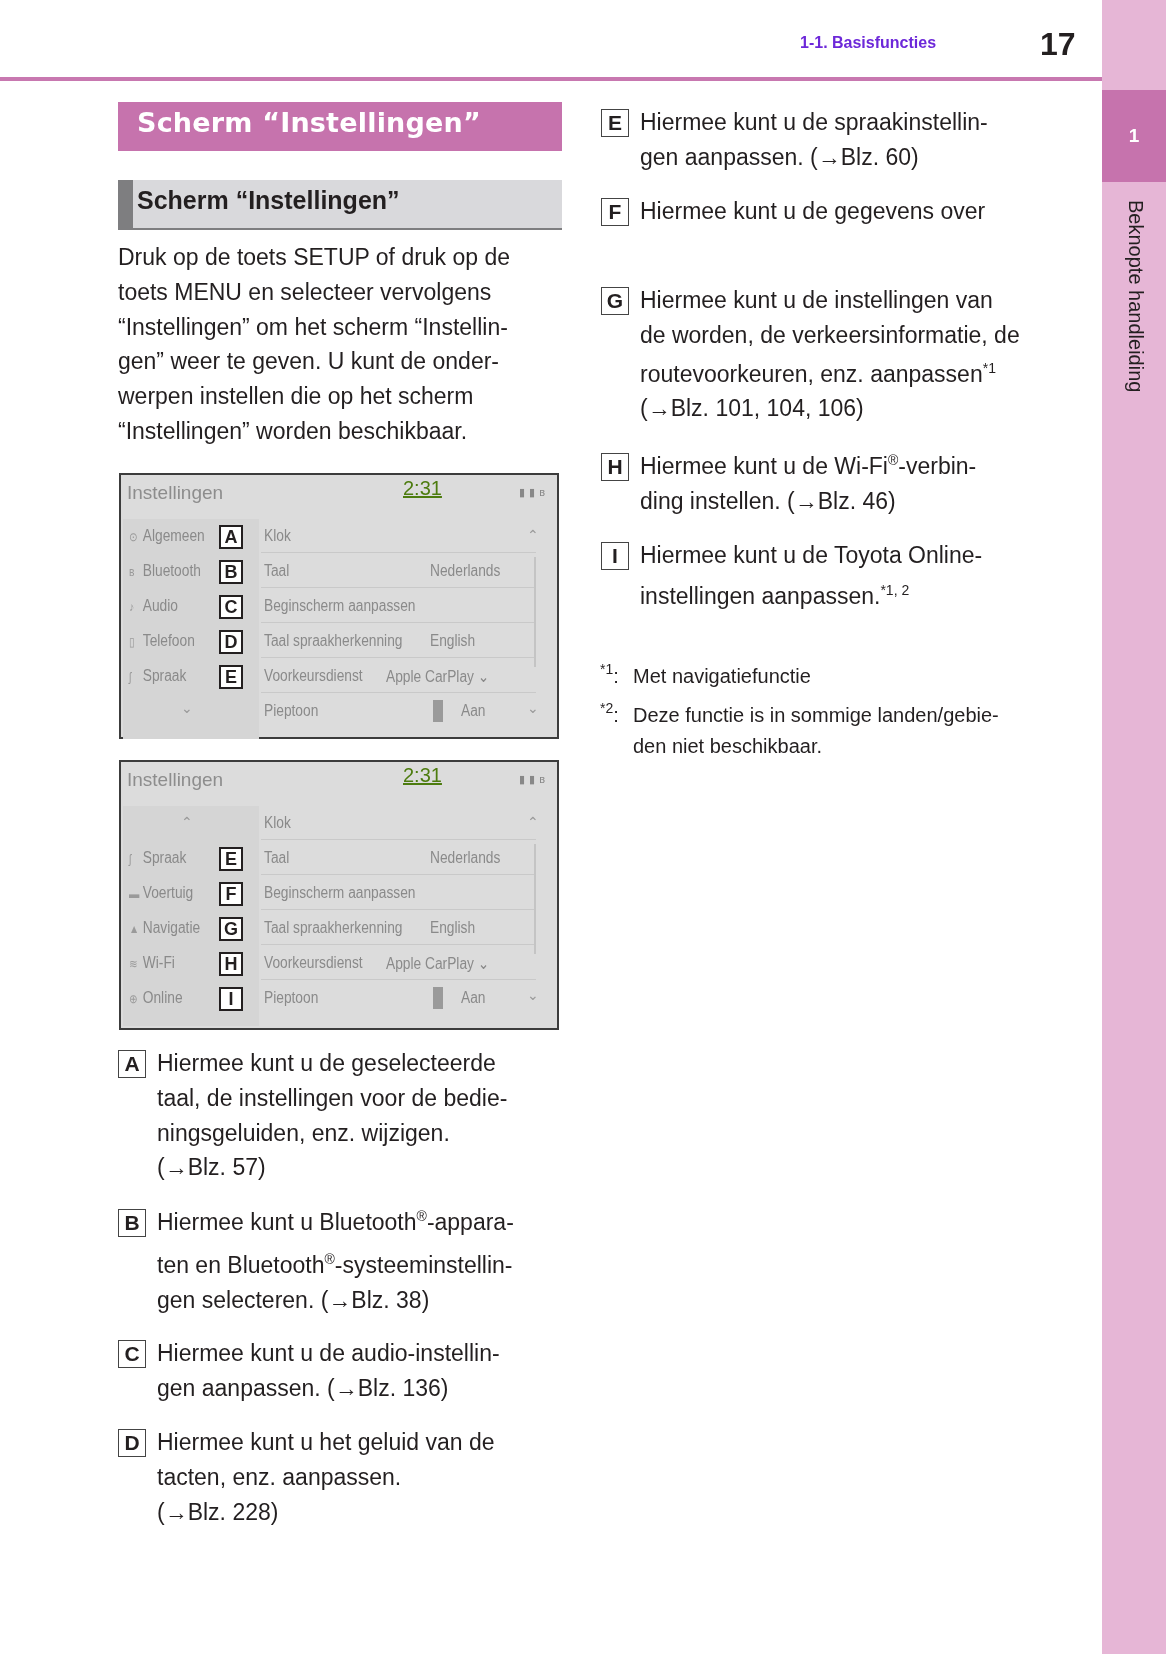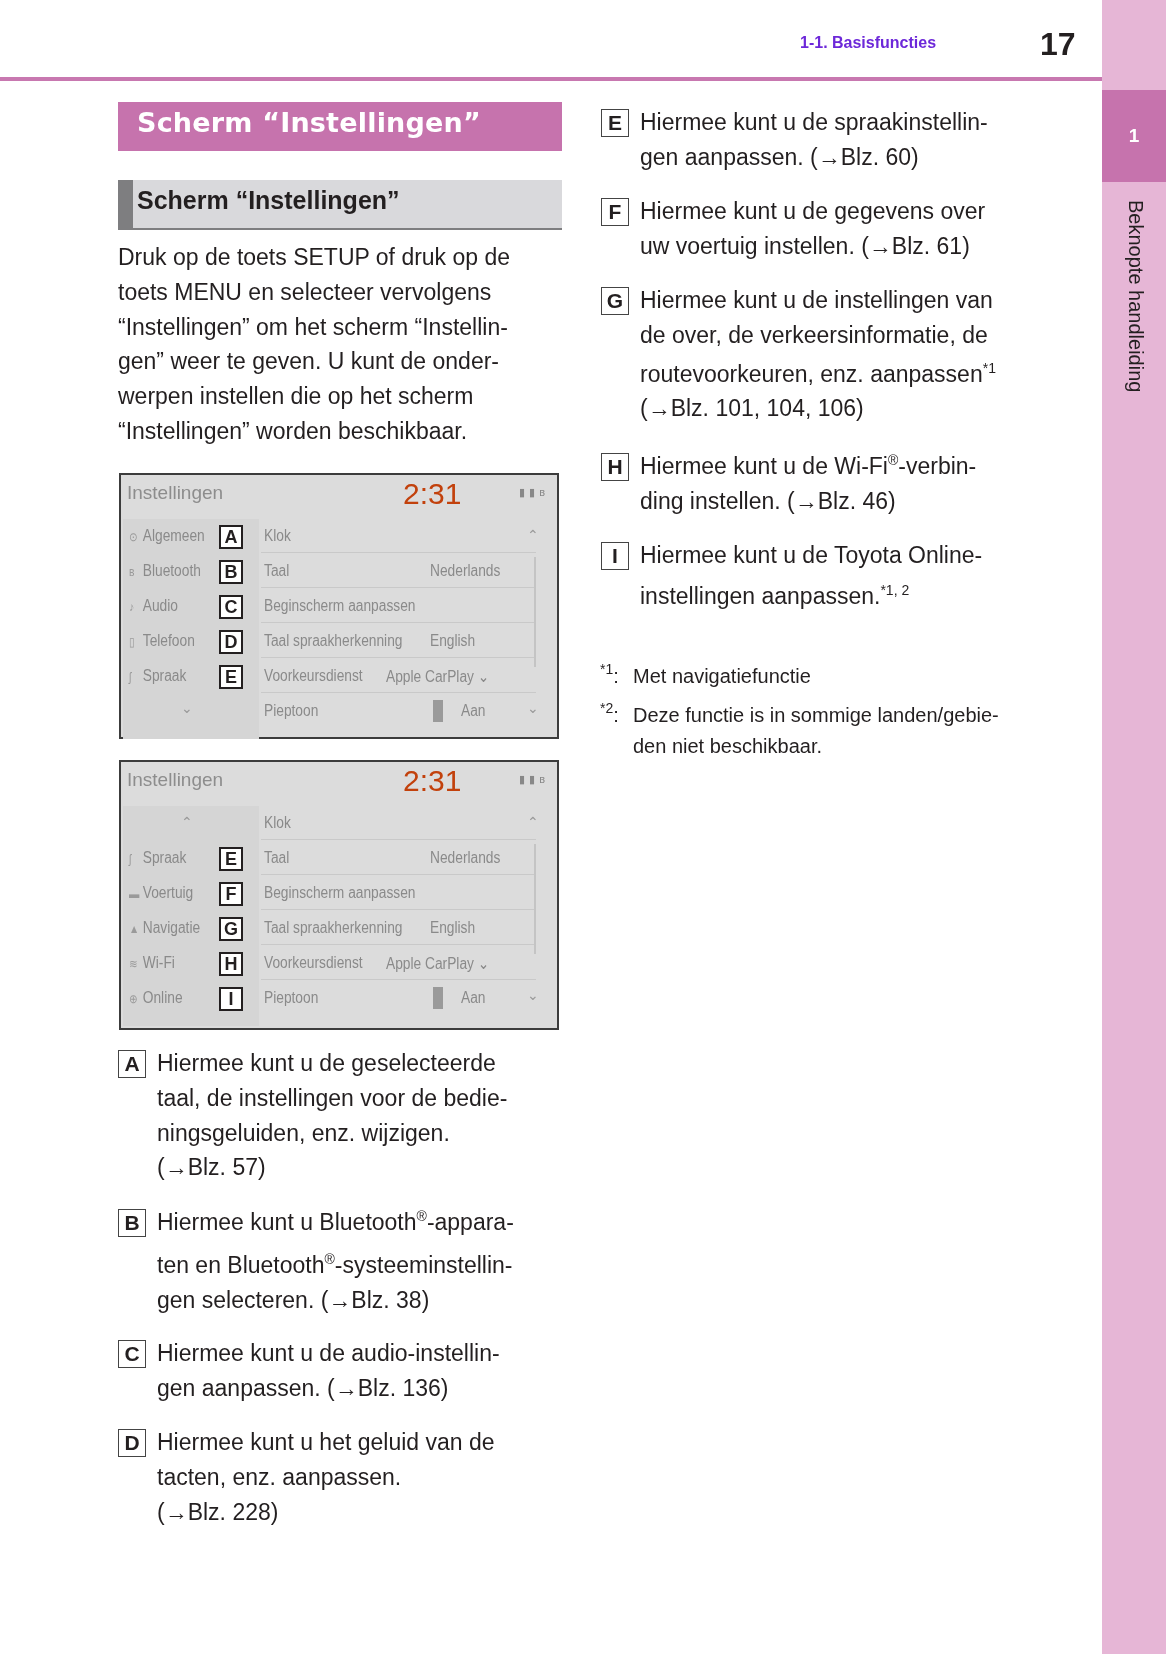--- a/index.html
+++ b/index.html
@@ -33,21 +33,21 @@
   .sub-bar span { position: absolute; left: 19px; top: 6px; font-size: 25px; font-weight: bold; color: #231f20; }
 
   .intro { left: 118px; top: 240px; width: 460px; font-size: 23px; line-height: 34.8px; }
 
   
   .screen { left: 119px; width: 440px; height: 266px; background: #dcdcdc; border: 2px solid #3c3c3c; box-sizing: border-box;
     color: #8a8a8a; font-family: "Liberation Sans", sans-serif; }
   .screen.s1 { top: 473px; }
   .screen.s2 { top: 760px; height: 270px; }
   .screen .scr-title { position: absolute; left: 6px; top: 7px; font-size: 19px; color: #8d8d8d; }
-  .screen .scr-clock { position: absolute; left: 282px; top: 2px; font-size: 30px; color: #c2410c; }
+  .screen .scr-clock { position: absolute; left: 282px; top: 2px; font-size: 20px; color: #4d7c0f; text-decoration: underline; }
   .screen .status { position: absolute; right: 8px; top: 11px; font-size: 11px; color: #888; letter-spacing: 4px; }
   .screen .menu-bg { position: absolute; left: 2px; top: 44px; width: 136px; height: 220px; background: #d5d5d5; }
   .screen .menu-item { position: absolute; left: 8px; font-size: 16px; color: #8a8a8a; white-space: nowrap; transform: scaleX(0.86); transform-origin: left; }
   .screen .menu-item .ic { display: inline-block; width: 16px; font-size: 12px; color: #9a9a9a; }
   .screen .row-label { position: absolute; left: 143px; font-size: 16px; color: #8a8a8a; white-space: nowrap; transform: scaleX(0.86); transform-origin: left; }
   .screen .row-value { position: absolute; font-size: 16px; color: #8a8a8a; white-space: nowrap; transform: scaleX(0.86); transform-origin: left; }
   .screen .row-line { position: absolute; left: 140px; width: 275px; height: 1px; background: #c9c9c9; }
   .screen .toggle { position: absolute; left: 312px; width: 10px; height: 22px; background: #9a9a9a; }
   .screen .scroll-up, .screen .scroll-down { position: absolute; left: 406px; font-size: 14px; color: #9a9a9a; }
   .screen .scroll-track { position: absolute; left: 413px; top: 82px; width: 2px; height: 110px; background: #c4c4c4; }
@@ -220,29 +220,28 @@
   <div class="txt">
     <div>Hiermee kunt u de spraakinstellin-</div>
     <div>gen aanpassen. (→Blz. 60)</div>
   </div>
 </div>
 
 <div class="item" style="left:601px; top:194px">
   <div class="badge">F</div>
   <div class="txt">
     <div>Hiermee kunt u de gegevens over</div>
-    <div>uw voertuig instellen. (→Blz. 61)</div>
   </div>
 </div>
 
 <div class="item" style="left:601px; top:283px">
   <div class="badge">G</div>
   <div class="txt">
     <div>Hiermee kunt u de instellingen van</div>
-    <div>de over, de verkeersinformatie, de</div>
+    <div>de worden, de verkeersinformatie, de</div>
     <div style="margin-top:4px"><span>routevoorkeuren, enz. aanpassen</span><sup>*1</sup></div>
     <div>(→Blz. 101, 104, 106)</div>
   </div>
 </div>
 
 <div class="item" style="left:601px; top:449px">
   <div class="badge">H</div>
   <div class="txt">
     <div><span>Hiermee kunt u de Wi-Fi</span><sup>®</sup><span>-verbin-</span></div>
     <div>ding instellen. (→Blz. 46)</div>

